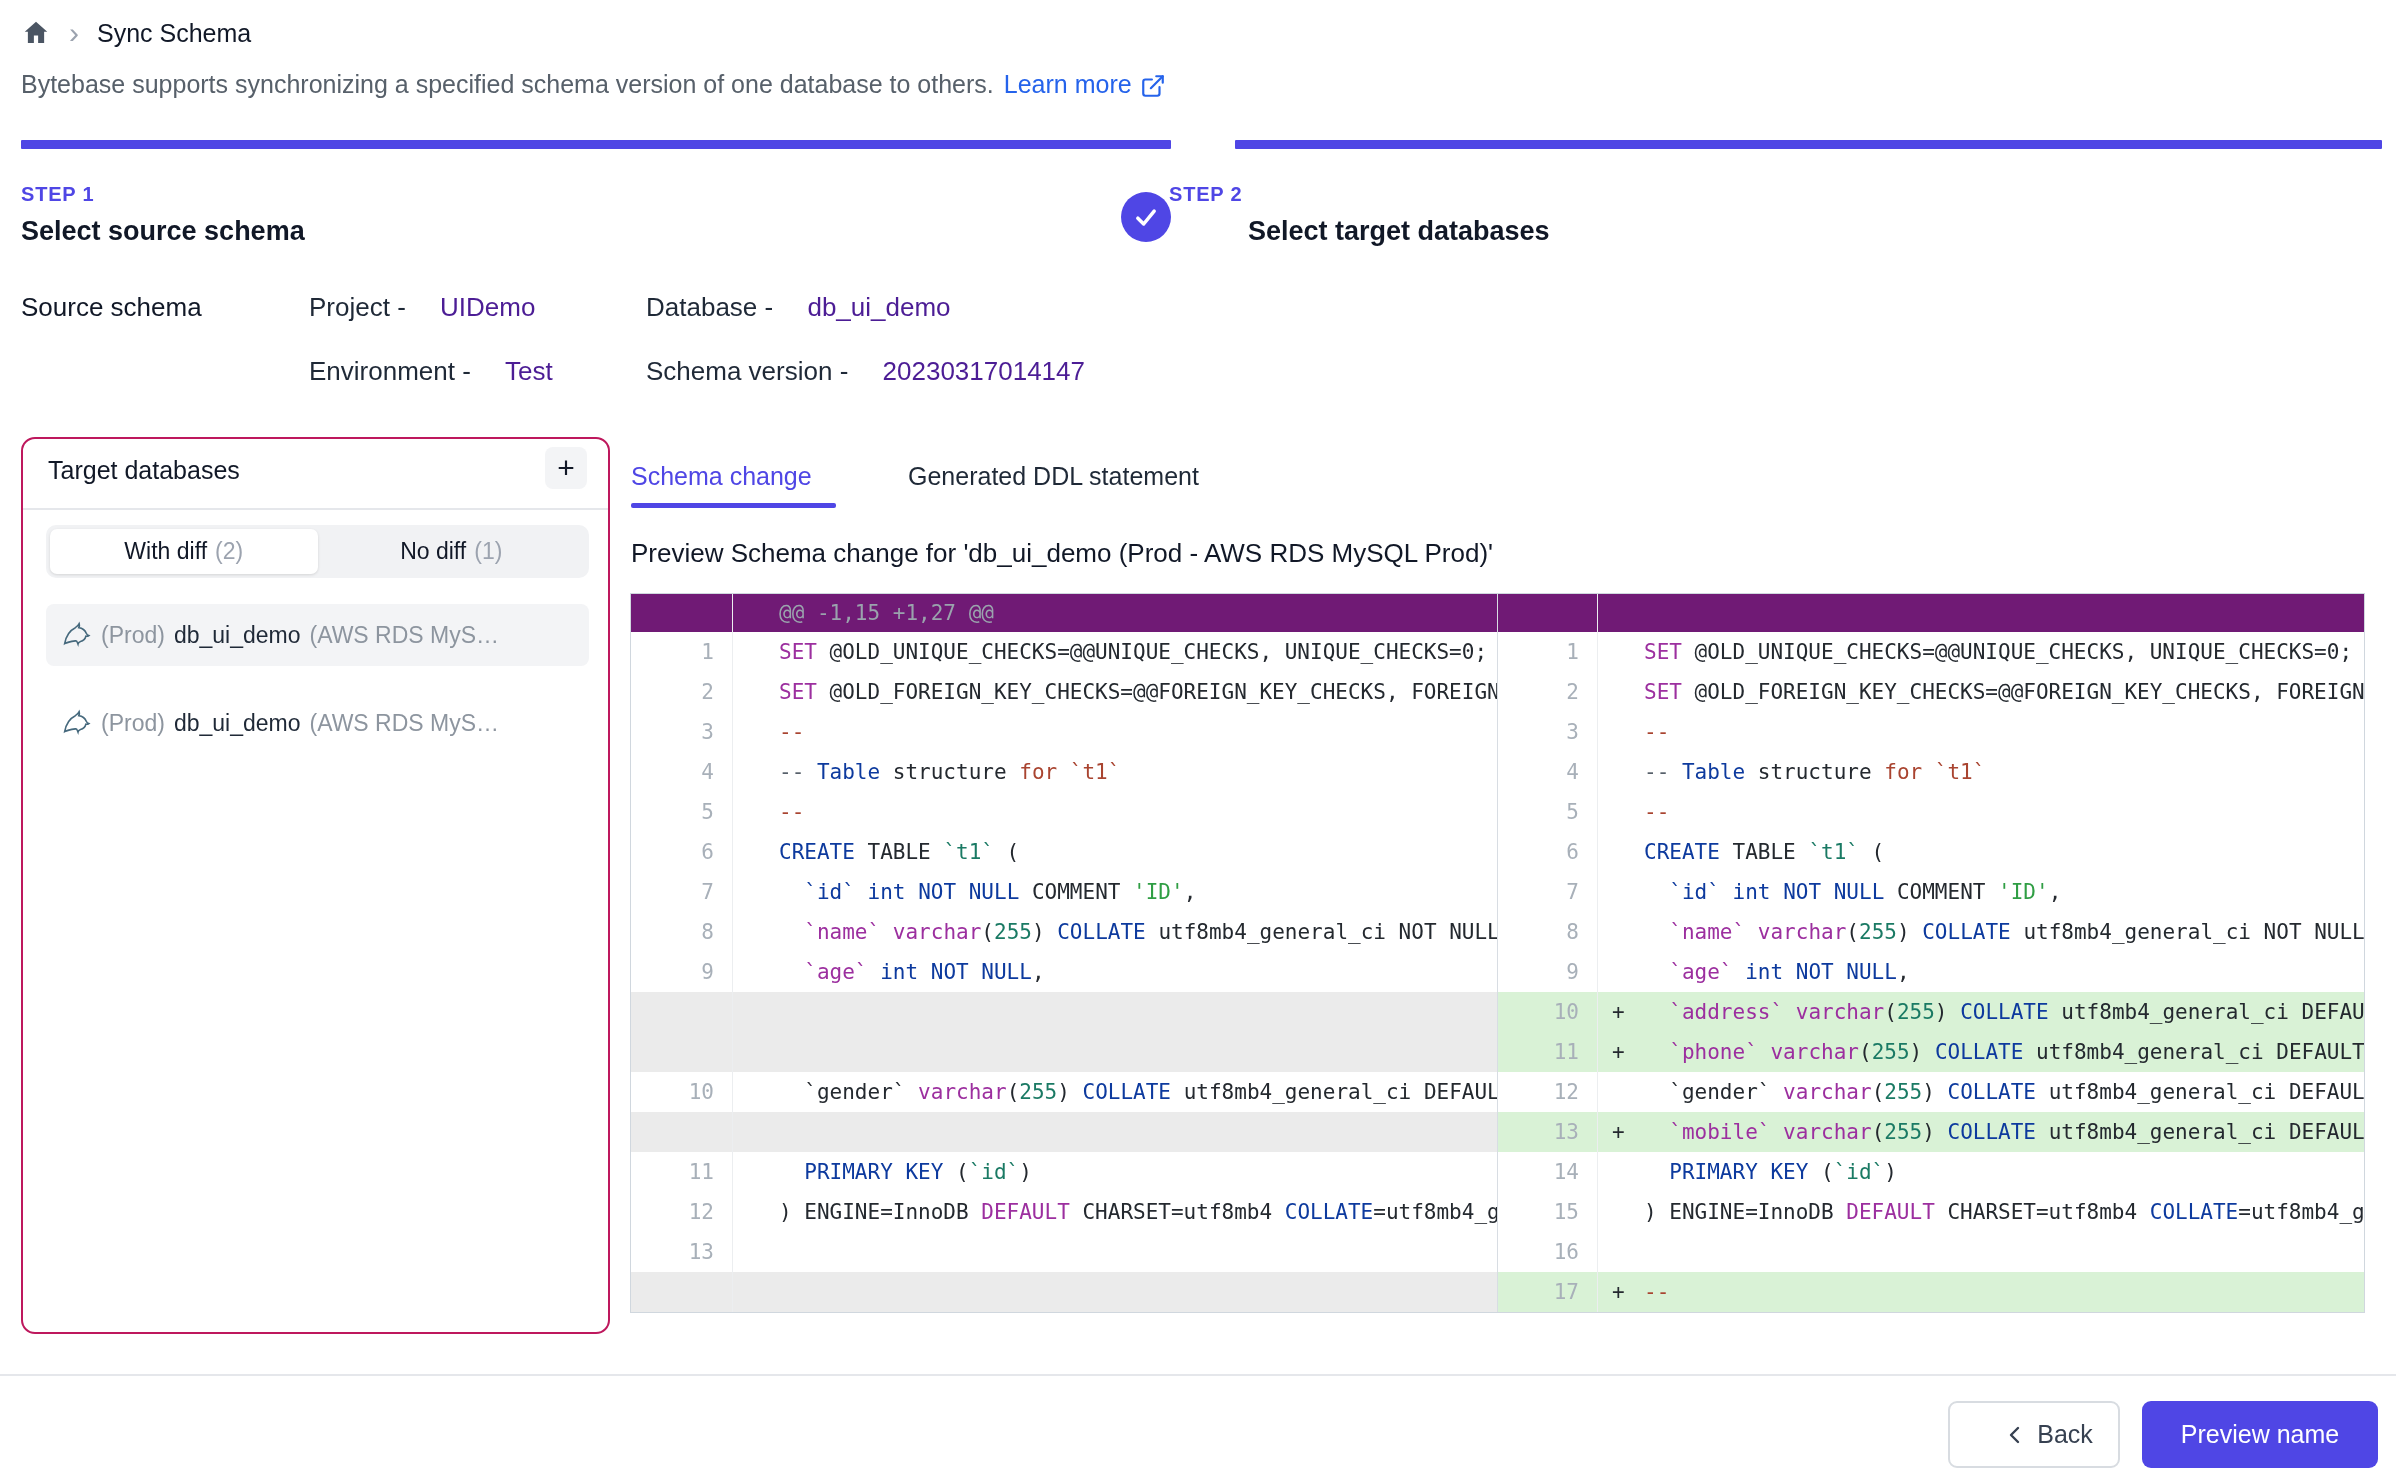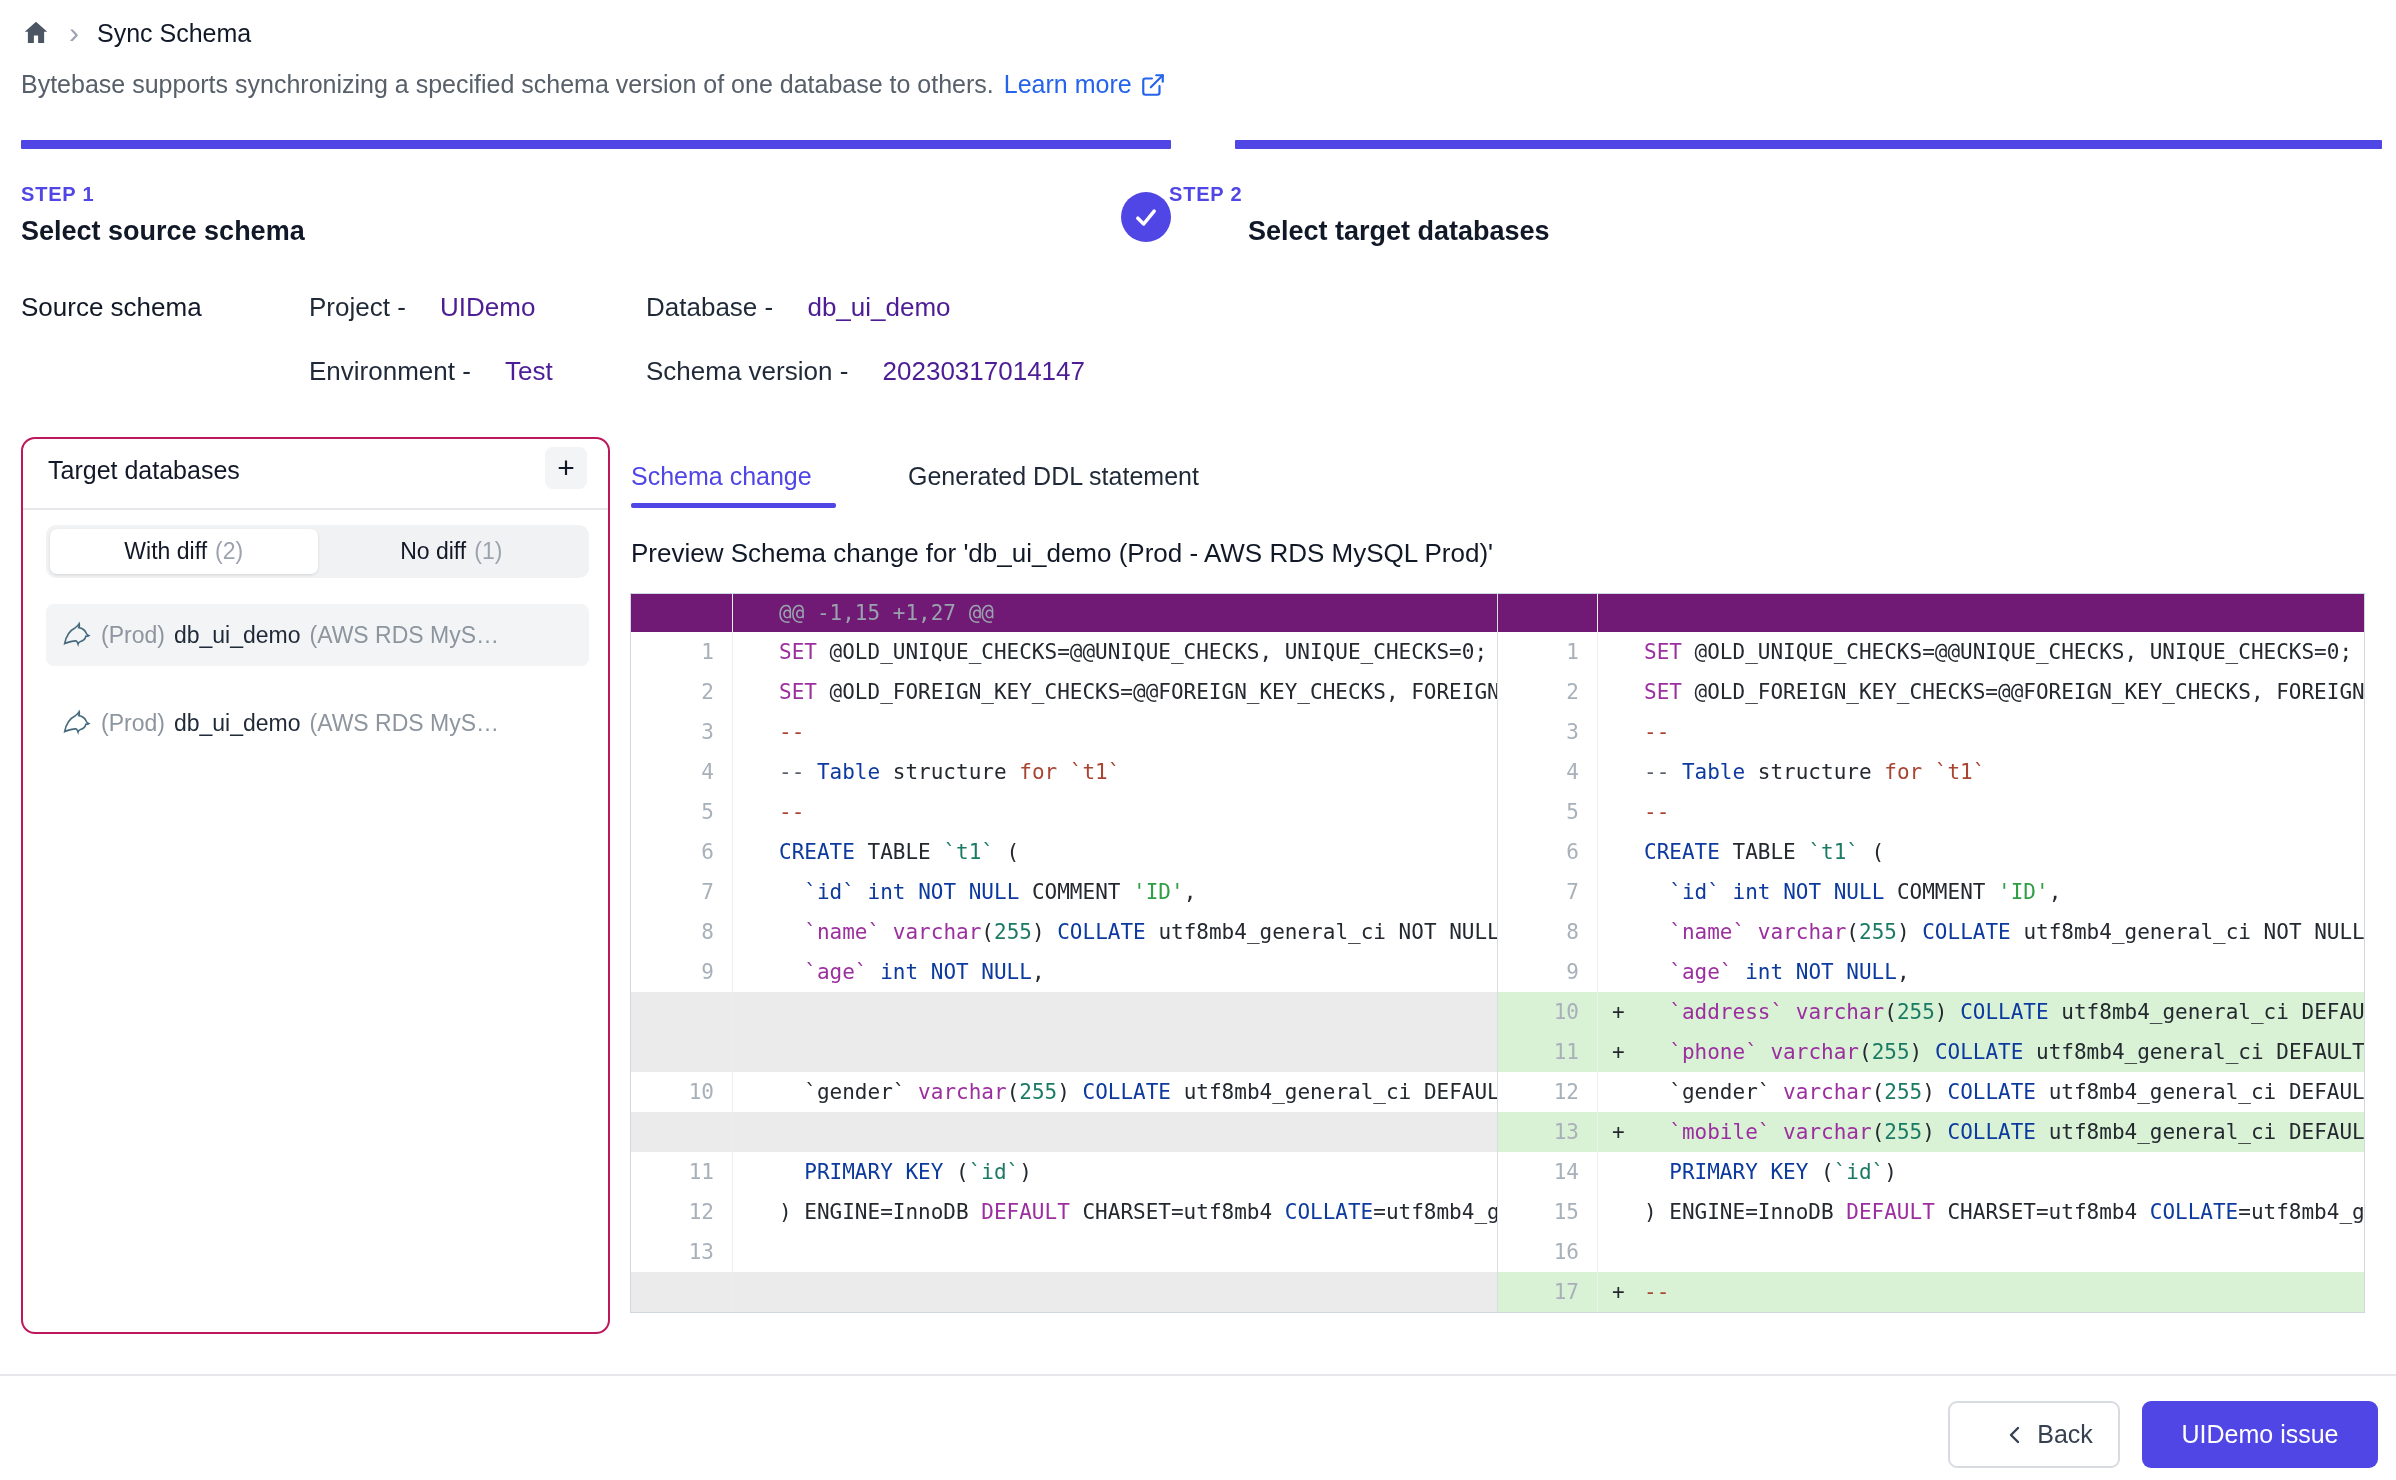--- a/index.html
+++ b/index.html
@@ -6,21 +6,21 @@
   html,body { width:2396px; height:1480px; background:#fff; font-family:"Liberation Sans", sans-serif; color:#24292f; overflow:hidden; }
   .page { position:relative; width:2396px; height:1480px; }
 
   
   .breadcrumb { position:absolute; left:21px; top:18px; display:flex; align-items:center; gap:18px; }
   .breadcrumb .crumb { font-size:25px; color:#111827; font-weight:500; }
   .breadcrumb .chev { color:#9ca3af; font-size:30px; line-height:30px; }
 
   
   .desc { position:absolute; left:21px; top:70px; font-size:25px; color:#57606a; display:flex; align-items:center; gap:10px; }
-  .desc a { color:#2563eb; text-decoration:none; display:inline-flex; align-items:center; gap:8px; cursor:pointer; }
+  .desc a { color:#2563eb; text-decoration:none; display:inline-flex; align-items:flex-end; gap:8px; cursor:pointer; }
 
   
   .bar { position:absolute; top:140px; height:9px; background:#4f46e5; border-radius:1px; }
   .bar1 { left:21px; width:1150px; }
   .bar2 { left:1235px; width:1147px; }
 
   .step-label { position:absolute; font-size:20px; font-weight:700; color:#4f46e5; letter-spacing:.04em; }
   .step-title { position:absolute; font-size:27px; font-weight:600; color:#111827; }
   .check-circle { position:absolute; left:1121px; top:192px; width:50px; height:50px; border-radius:50%; background:#4f46e5; display:flex; align-items:center; justify-content:center; }
 
@@ -227,15 +227,15 @@
       <div class="cell rcode t-add"><span class="mk">+</span><span class="s-cm">--</span></div>
     </div>
 
   <div class="footer-divider"></div>
   <button class="btn-back">
     <svg width="24" height="24" viewBox="0 0 24 24" fill="none" stroke="#374151" stroke-width="2.4" stroke-linecap="round" stroke-linejoin="round">
         <polyline points="15 5 8 12 15 19"></polyline>
       </svg>
     <span>Back</span>
   </button>
-  <button class="btn-primary">UIDemo issue</button>
+  <button class="btn-primary">Preview name</button>
 
 </div>
 
 </body></html>

